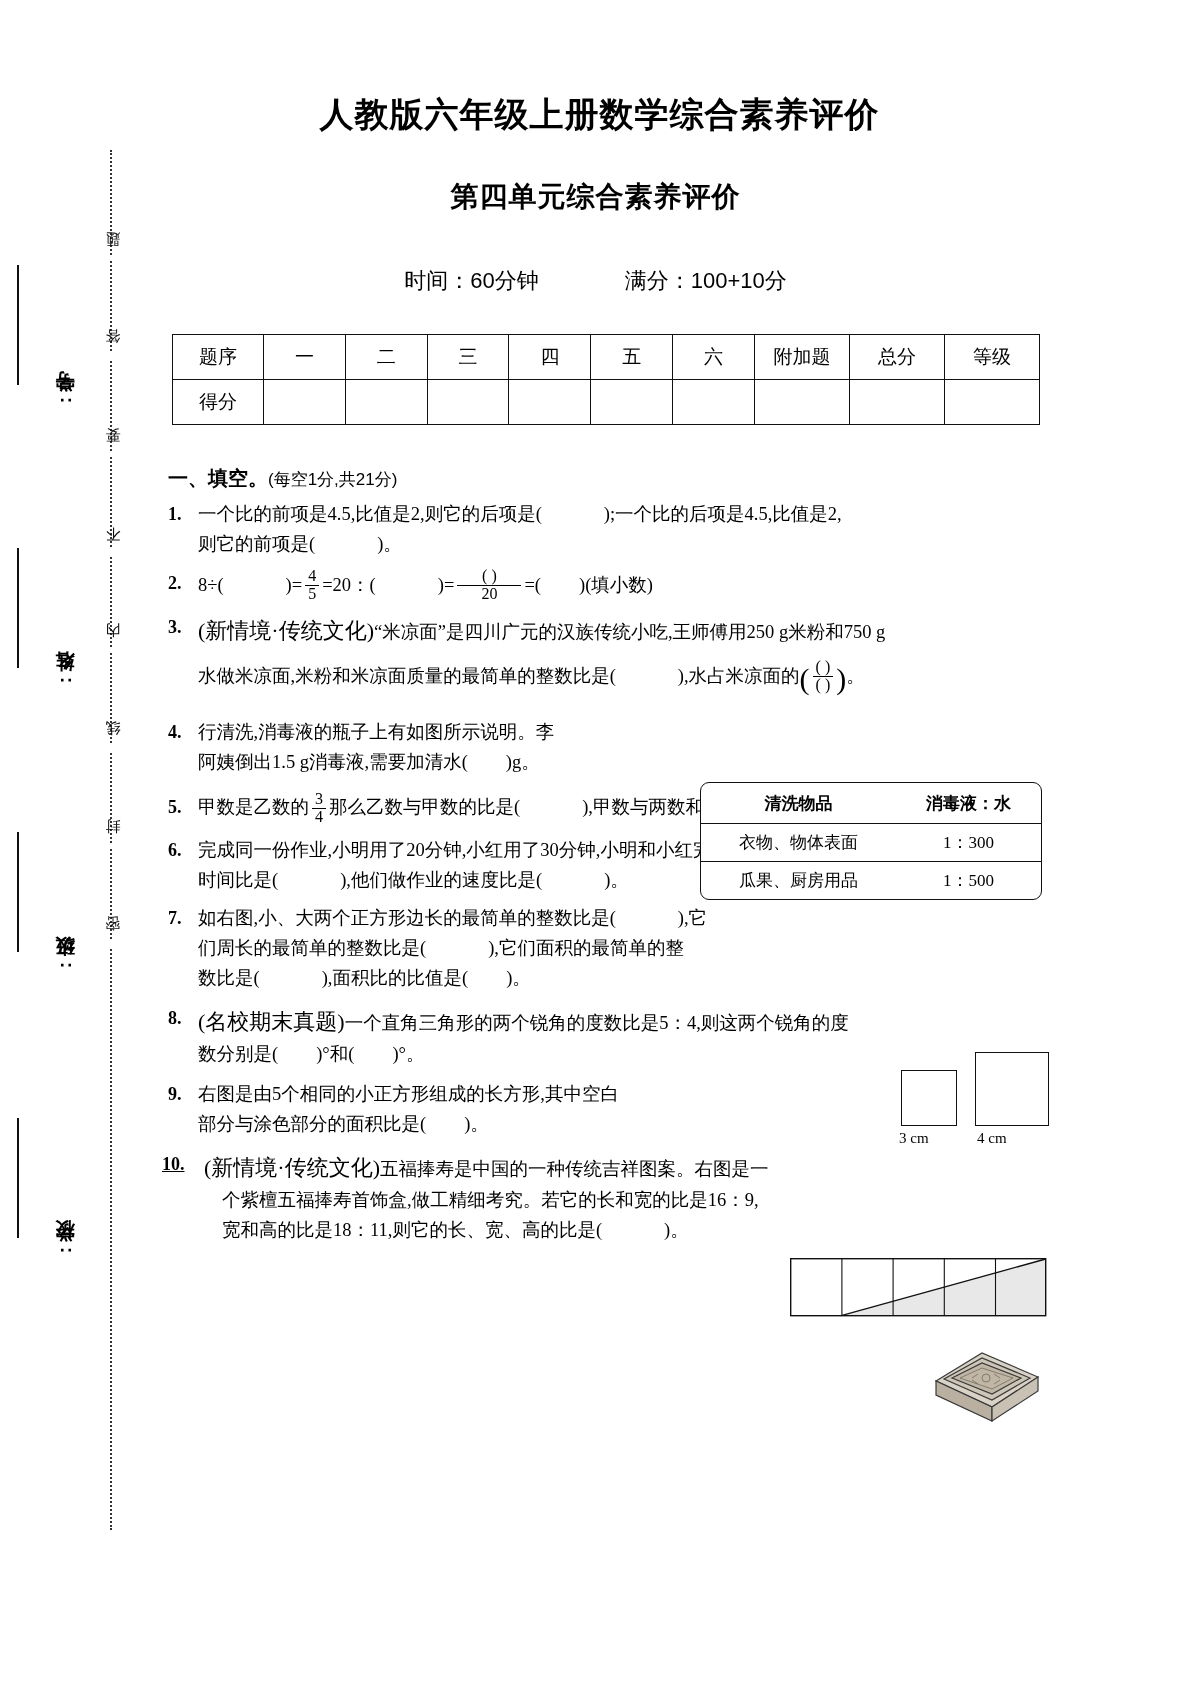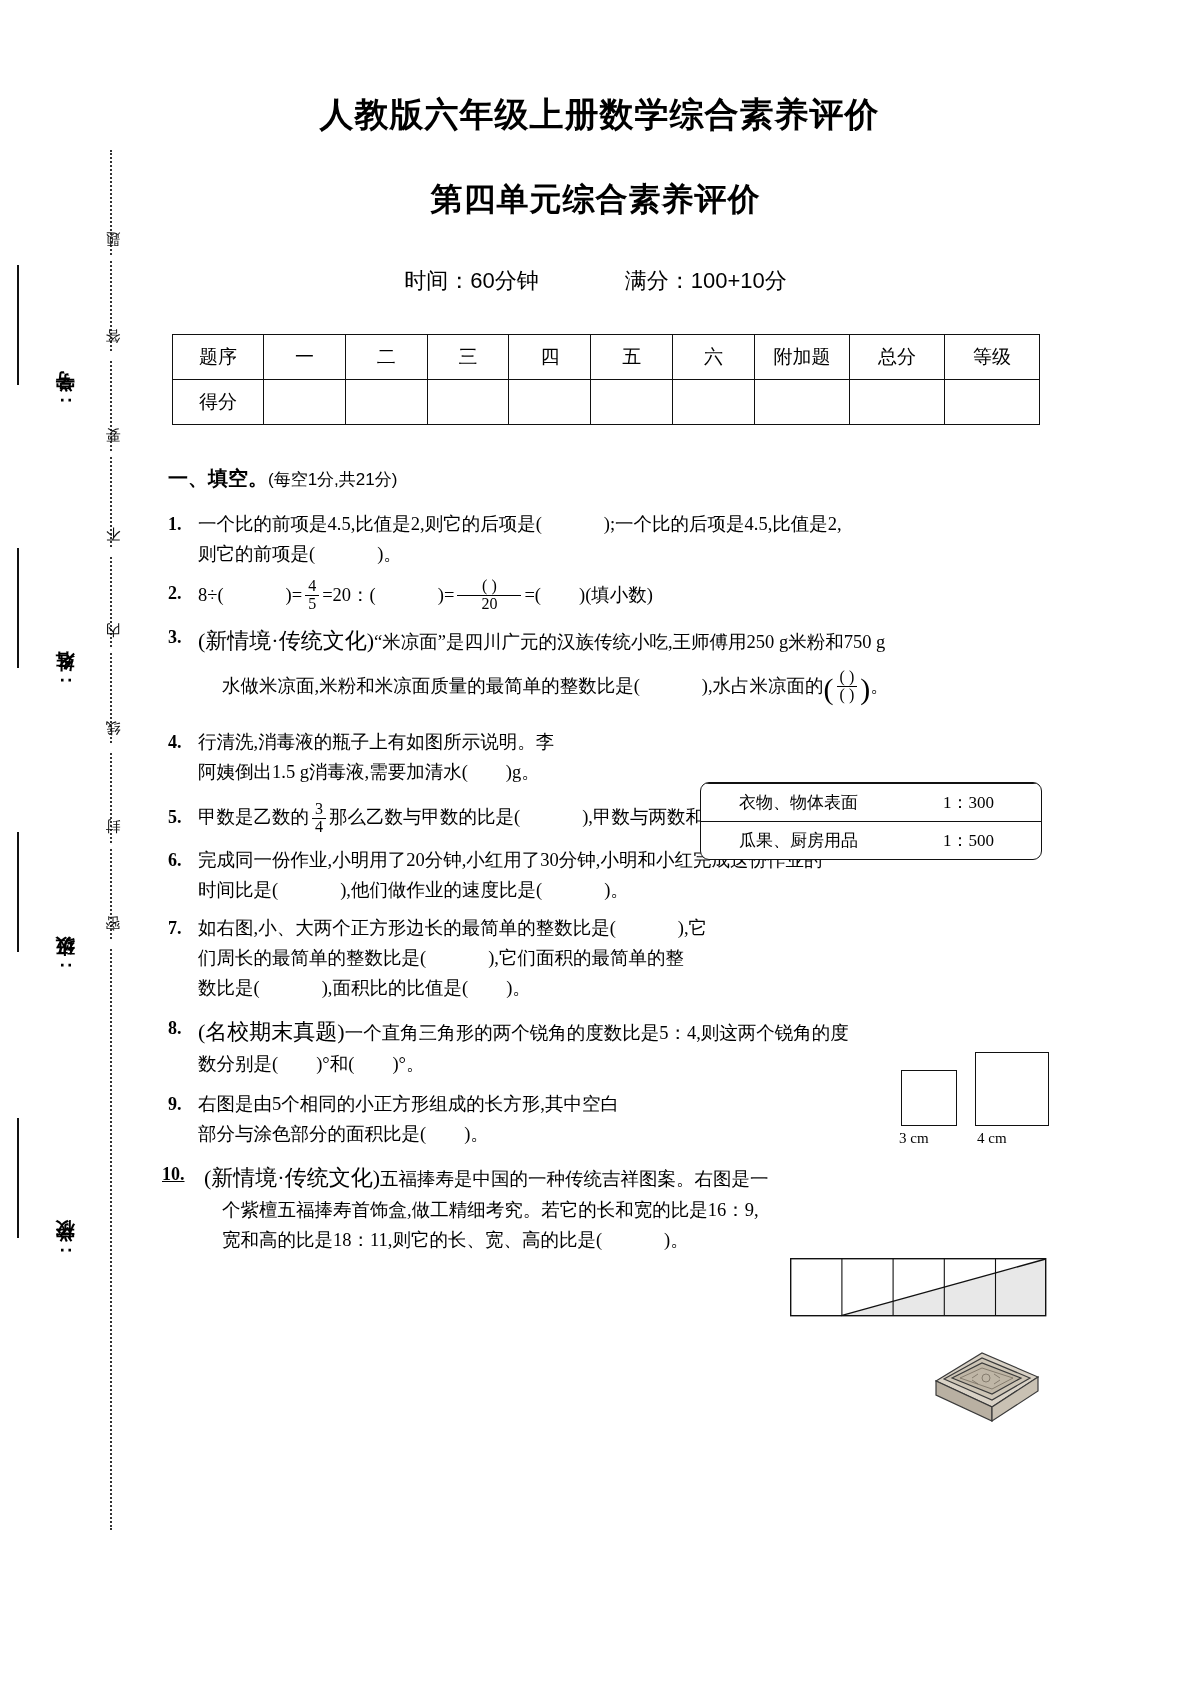--- a/index.html
+++ b/index.html
@@ -52,21 +52,21 @@
   }
 
   
   .title1{
     position:absolute;left:8px;right:0;top:92px;text-align:center;
     font-size:34px;font-weight:bold;letter-spacing:1px;
     font-family:"Liberation Sans","DejaVu Sans",sans-serif;
   }
   .title2{
     position:absolute;left:0;right:0;top:178px;text-align:center;
-    font-size:32px;font-weight:bold;letter-spacing:1px;
+    font-size:28px;font-weight:bold;letter-spacing:1px;
     font-family:"Liberation Sans","DejaVu Sans",sans-serif;
   }
   .meta{
     position:absolute;left:0;right:0;top:266px;
     display:flex;justify-content:center;gap:86px;
     font-size:22px;
     font-family:"Liberation Sans","DejaVu Sans",sans-serif;
   }
 
   
@@ -86,21 +86,21 @@
   .score-table td.wide{width:92px;}
 
   
   .content{
     position:absolute;left:168px;top:462px;width:884px;
     font-size:18.5px;line-height:1.62;
   }
   .sec-head{
     font-size:20px;font-weight:bold;
     font-family:"Liberation Sans","DejaVu Sans",sans-serif;
-    margin-bottom:16px;
+    margin-bottom:6px;
   }
   .sec-head .small{font-size:17px;font-weight:normal;}
   .q{
     position:relative;
     padding-left:30px;
     margin-bottom:9px;
   }
   .q .idx{
     position:absolute;left:0;top:0;
     font-weight:bold;font-size:18px;
@@ -265,21 +265,21 @@
             <span class="den">20</span>
           </span><span>=(</span><span class="blank-s"></span><span>)(填小数)</span>
       </div>
     </div>
 
     <div class="q" style="margin-top:8px;">
       <span class="idx">3.</span>
       <div>
         <span class="tag">(新情境·传统文化)</span><span>“米凉面”是四川广元的汉族传统小吃,王师傅用250 g米粉和750 g</span>
       </div>
-      <div style="line-height:2.0;margin-left:24px;">
+      <div style="line-height:2.0;">
         <span>水做米凉面,米粉和米凉面质量的最简单的整数比是(</span><span class="blank"></span><span>),水占米凉面的</span><span class="bigparen">(</span><span class="frac">
             <span class="num">(   )</span>
             <span class="den">(   )</span>
           </span><span class="bigparen">)</span><span>。</span>
       </div>
     </div>
 
     <div class="q" style="margin-top:8px;width:520px;">
       <span class="idx">4.</span>
       <div>
@@ -352,20 +352,24 @@
         <span>个紫檀五福捧寿首饰盒,做工精细考究。若它的长和宽的比是16：9,</span>
       </div>
       <div style="padding-left:18px;">
         <span>宽和高的比是18：11,则它的长、宽、高的比是(</span><span class="blank"></span><span>)。</span>
       </div>
     </div>
 
   </div>
 
   <div class="fig disinf">
+    <div class="row head">
+      <div class="c1">清洗物品</div>
+      <div class="c2">消毒液：水</div>
+    </div>
     <div class="sep"></div>
     <div class="row">
       <div class="c1">衣物、物体表面</div>
       <div class="c2">1：300</div>
     </div>
     <div class="sep"></div>
     <div class="row">
       <div class="c1">瓜果、厨房用品</div>
       <div class="c2">1：500</div>
     </div>

